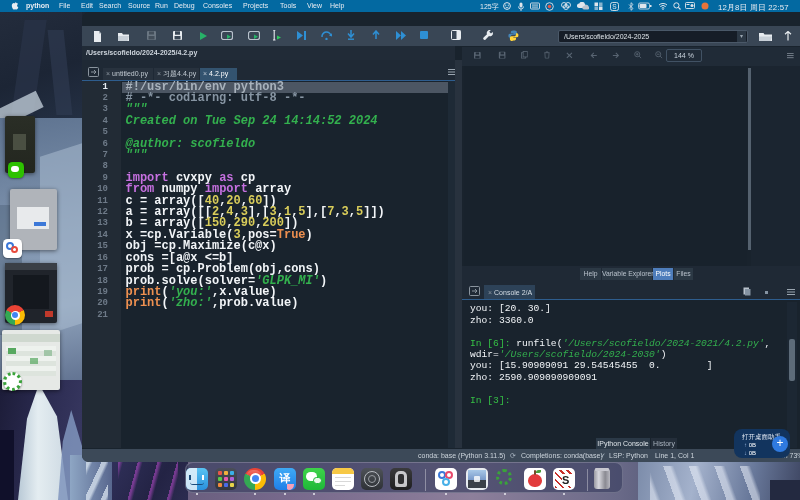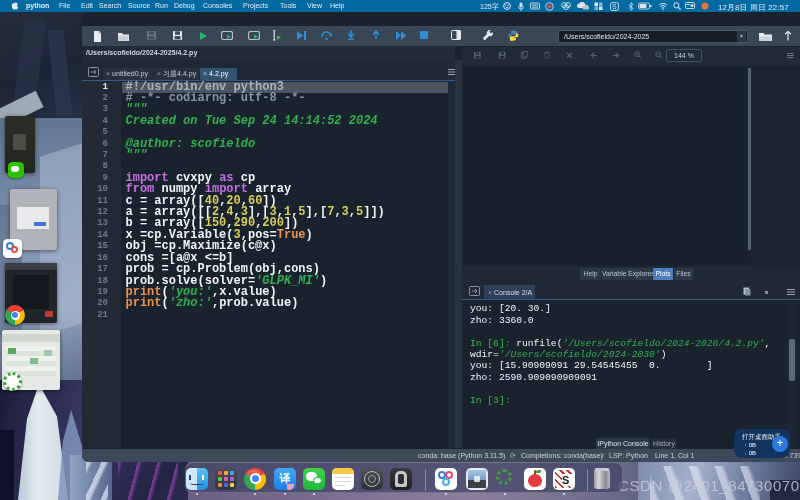--- a/index.html
+++ b/index.html
@@ -437,21 +437,21 @@
         </svg>
     <div class="a" style="left:303px;top:8px;width:3px;height:3px;background:#8593a2"></div>
     <svg class="a" style="left:325px;top:6px" width="8" height="7">
           <path d="M0 0.5h8M0 3h8M0 5.5h8" stroke="#9aa5b0" stroke-width="1.1"></path>
         </svg>
   </div>
   <div class="a" id="ctabline"></div>
   <pre class="a mono" id="console">you: [20. 30.]
 zho: 3360.0
 
-<span class="gr">In [6]:</span> runfile(<span class="st">'/Users/scofieldo/2024-2026/4.2.py'</span>,
+<span class="gr">In [6]:</span> runfile(<span class="st">'/Users/scofieldo/2024-2021/4.2.py'</span>,
 wdir=<span class="st">'/Users/scofieldo/2024-2030'</span>)
 you: [15.90909091 29.54545455  0.        ]
 zho: 2590.909090909091
 
 <span class="gr">In [3]:</span></pre>
   <div class="a" id="cbots">
     <div class="a" style="left:134px;top:0;width:54px;height:12px;background:#2b3947;color:#dfe5ea;font-size:7px;line-height:12px;text-align:center;border-bottom:1.5px solid #4e7dbb">IPython Console</div>
     <div class="a" style="left:189px;top:0;width:26px;height:12px;background:#242e3a;color:#aab4bf;font-size:7px;line-height:12px;text-align:center">History</div>
   </div>
   <div class="a" id="status">
@@ -555,21 +555,20 @@
 
   <div class="dot" style="left:10px"></div>
   <div class="dot" style="left:68px"></div>
   <div class="dot" style="left:98px"></div>
   <div class="dot" style="left:127px"></div>
   <div class="dot" style="left:259px"></div>
   <div class="dot" style="left:318px"></div>
   <div class="dot" style="left:377px"></div>
 </div>
 
-<div class="a" id="csdn">CSDN @2401_84730070</div>
 
 <div class="a" id="pill">
   <div class="a" style="left:8px;top:4px;width:50px;font-size:6.5px;color:#e8eef8;white-space:nowrap">打开桌面助手</div>
   <div class="a" style="left:10px;top:13px;font-size:6px;color:#9ab8e0">↑ <span style="color:#fff">0B</span></div>
   <div class="a" style="left:10px;top:21px;font-size:6px;color:#9ab8e0">↓ <span style="color:#fff">0B</span></div>
   <div class="a" style="left:38px;top:7px;width:16px;height:16px;border-radius:50%;background:#2f7ae0;color:#fff;font-size:12px;text-align:center;line-height:15px">+</div>
 </div>
 </div>
 
 </body></html>

